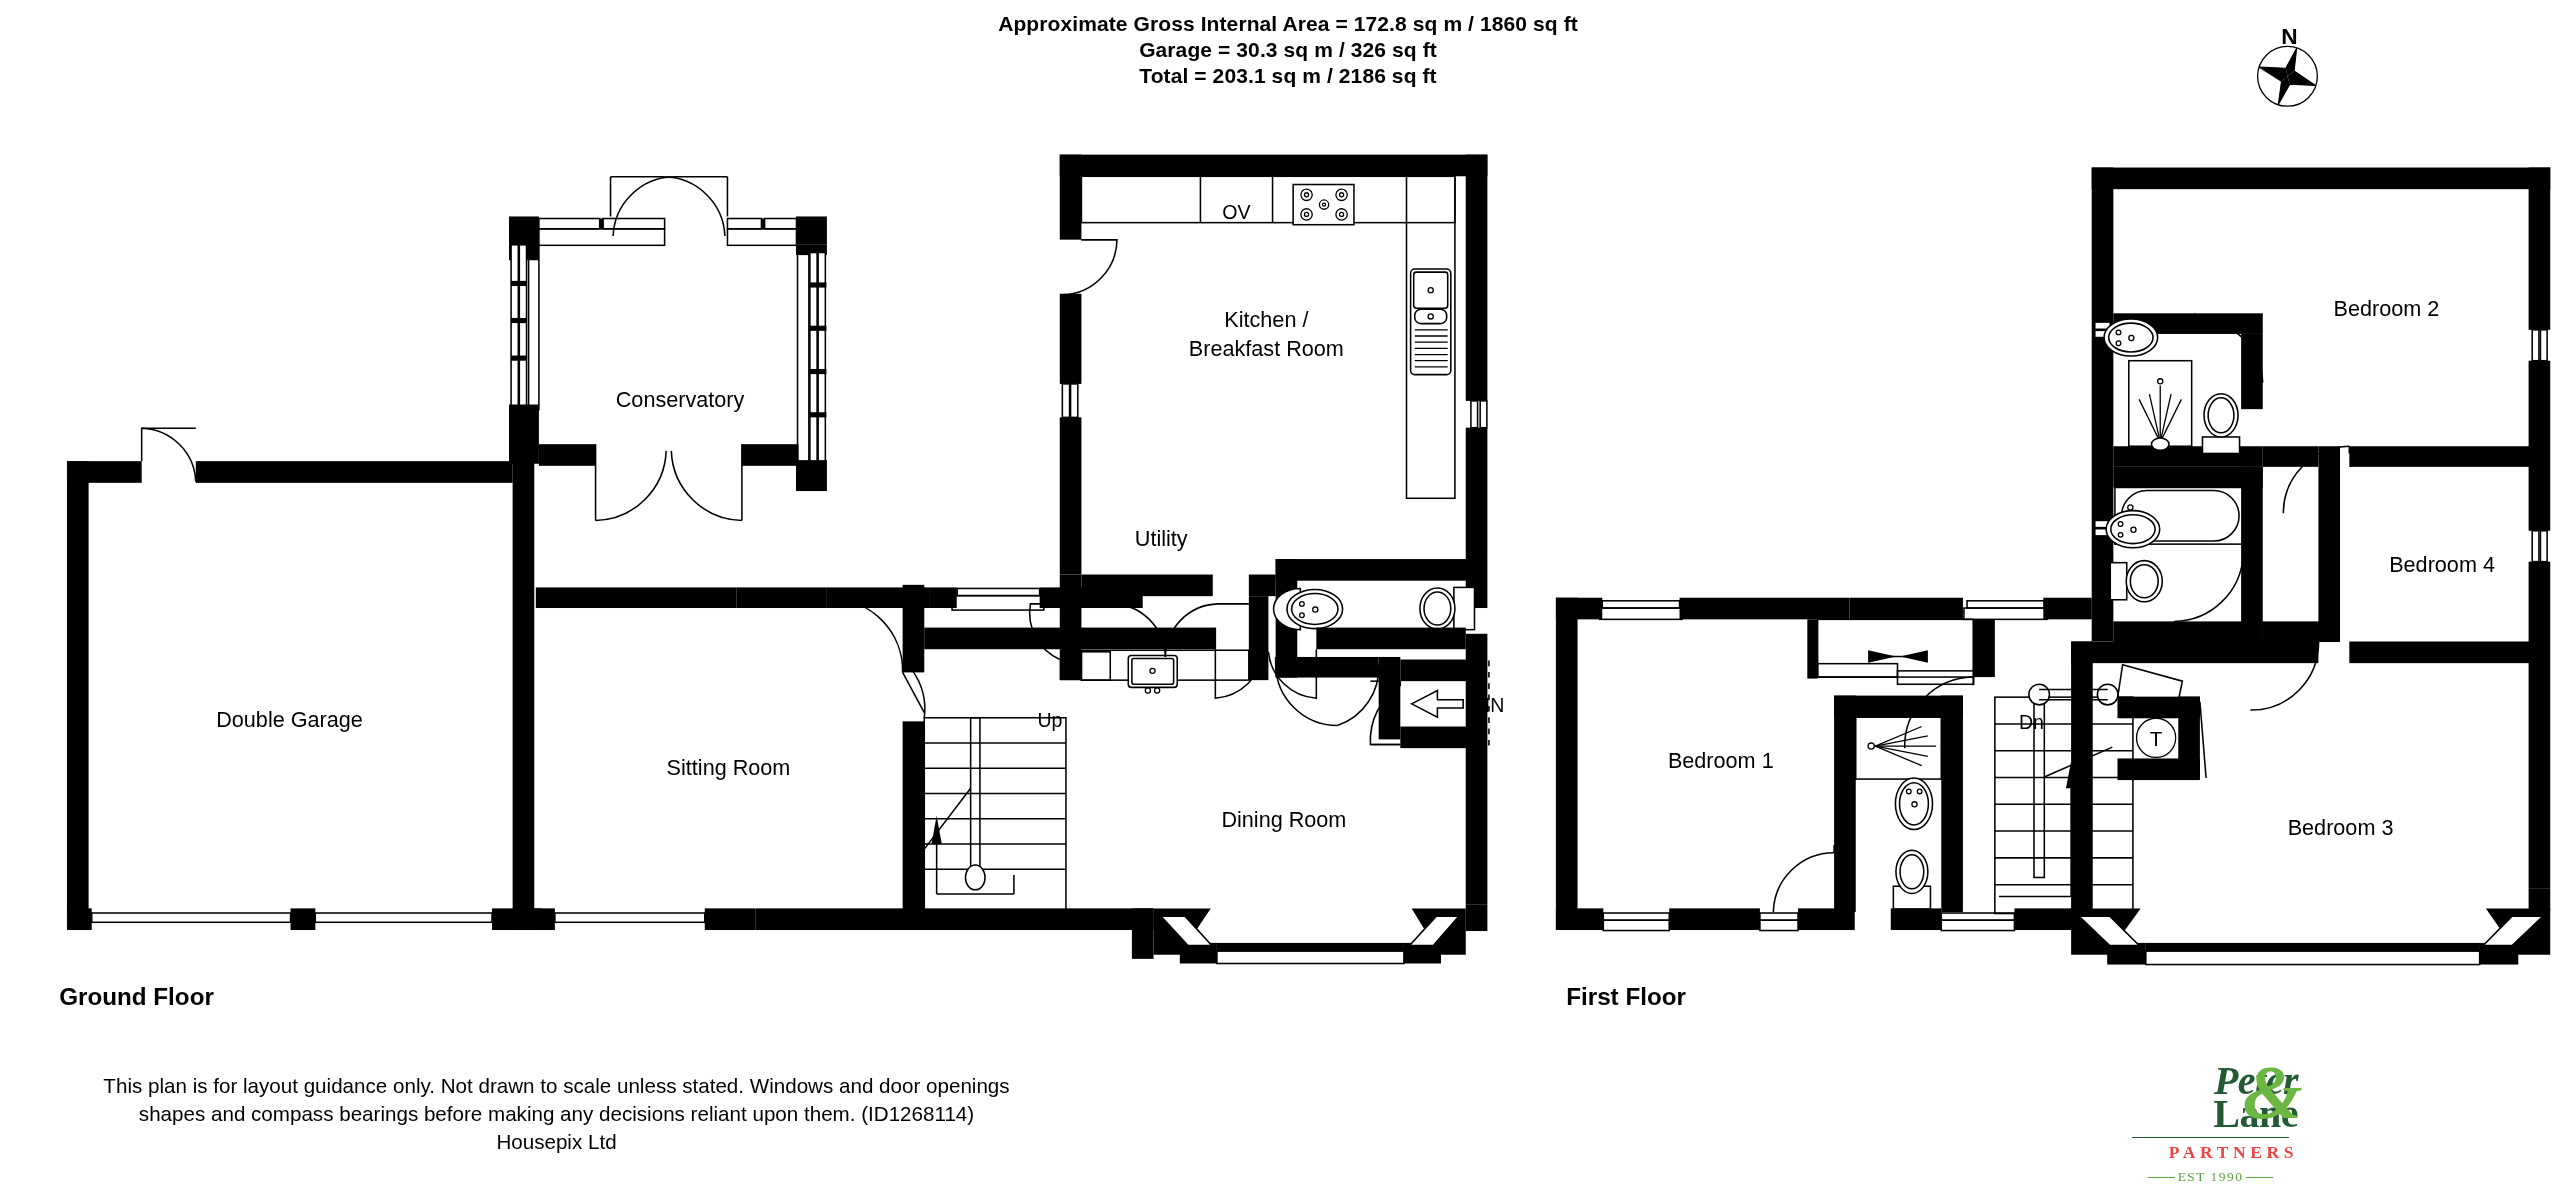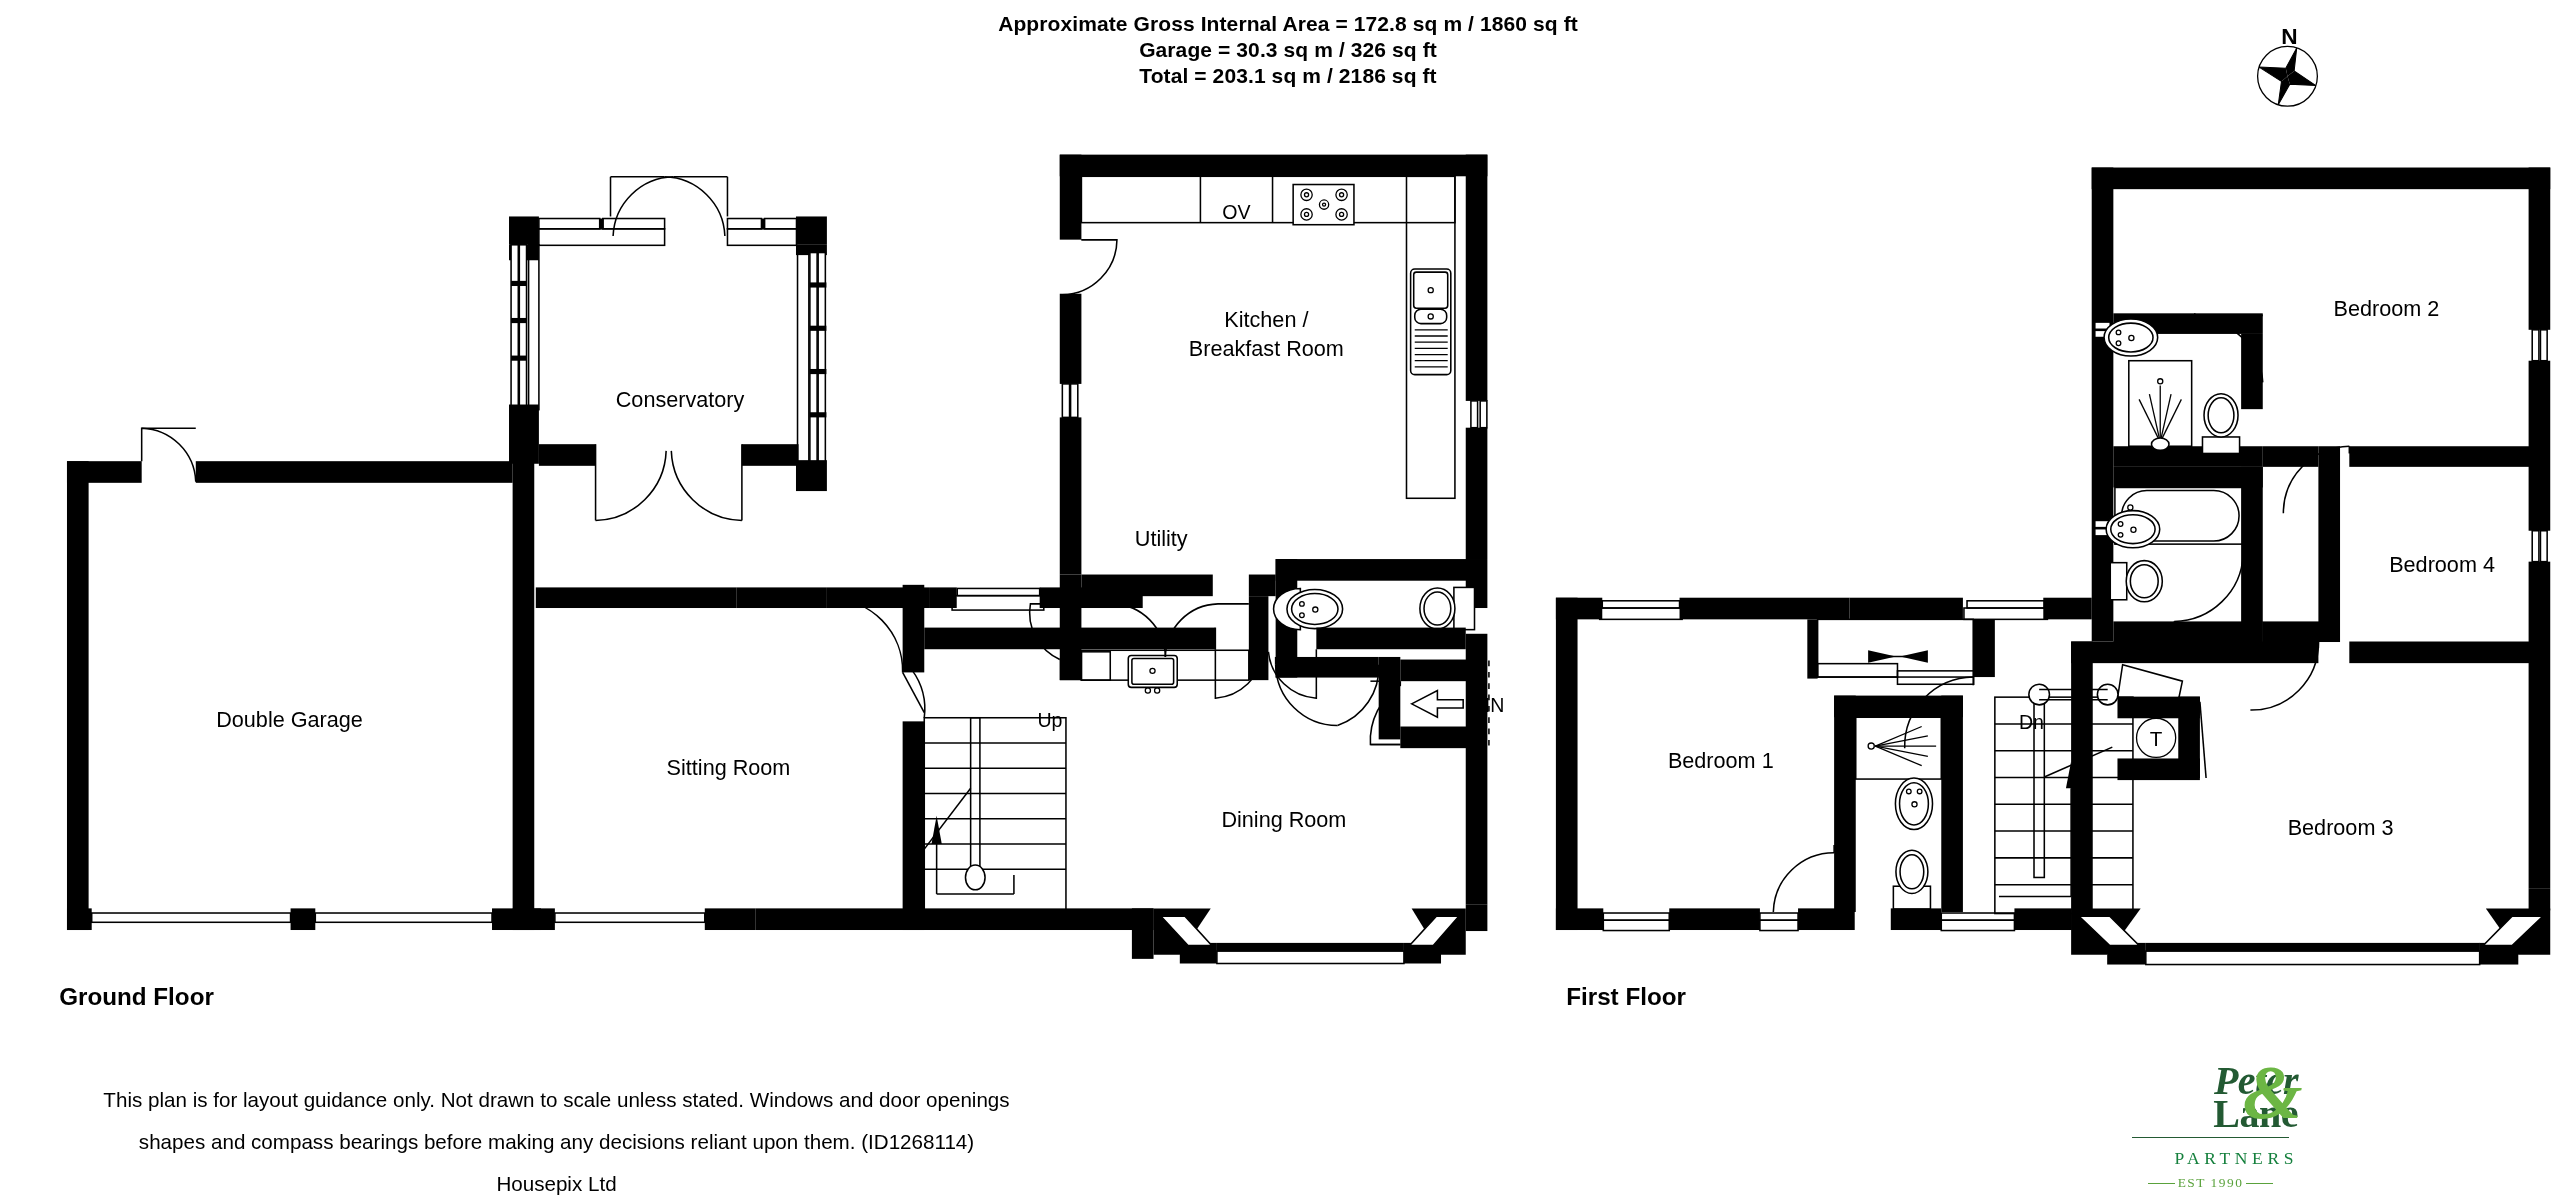--- a/index.html
+++ b/index.html
@@ -2,32 +2,32 @@
 <html style="font-size:8.2px"><head>
 <meta charset="utf-8">
 <style>
   html,body{margin:0;padding:0;background:#ffffff;}
   body{width:2576px;height:1198px;position:relative;overflow:hidden;
        font-family:"Liberation Sans", sans-serif;color:#000;}
   .hdr{position:absolute;left:0;top:11.3px;width:2576px;text-align:center;}
   .hdr div{font-size:21px;line-height:26px;letter-spacing:0.1px;font-weight:bold;}
   #plan{position:absolute;left:0;top:0;}
   .ftr{position:absolute;left:1380;top:1072px;width:1113px;text-align:center;}
-  .ftr div{font-size:20.6px;line-height:28px;margin-top:14px;}
+  .ftr div{font-size:20.6px;line-height:28px;}
   .logo{position:absolute;left:2123px;top:1061px;width:175px;text-align:right;
         line-height:1;}
   .logo .l1{font-family:"Liberation Serif", serif;font-size:40px;font-weight:bold;
             font-style:italic;color:#235a33;letter-spacing:-0.5px;position:relative;}
   .logo .l2{font-family:"Liberation Serif", serif;font-size:40px;font-weight:bold;
             color:#235a33;letter-spacing:-0.5px;margin-top:-7.2px;}
   .logo .amp{color:#6cb644;font-size:77px;font-style:italic;font-weight:bold;
              position:absolute;right:-4.1px;top:-7.2px;line-height:1;}
   .logo .rule{border-top:1px solid #235a33;margin:3.1px 9.3px 0 9.3px;}
-  .logo .l3{font-family:"Liberation Serif", serif;font-size:17.5px;color:#15803d;
-            letter-spacing:4.6px;margin-top:12px;padding-left:4.6px;}
+  .logo .l3{font-family:"Liberation Serif", serif;font-size:17.5px;color:#ef4444;
+            letter-spacing:4.6px;margin-top:6px;padding-left:4.6px;font-weight:bold;}
   .logo .l4{font-family:"Liberation Serif", serif;font-size:13.4px;color:#5aa23c;
             letter-spacing:1.5px;margin-top:9px;display:flex;align-items:center;
             justify-content:center;gap:3.1px;}
   .logo .l4 .ln{flex:0 0 27px;border-top:1px solid #5aa23c;height:0;}
 </style>
 </head>
 <body>
 
 <div class="hdr">
   <div>Approximate Gross Internal Area = 172.8 sq m / 1860 sq ft</div>

